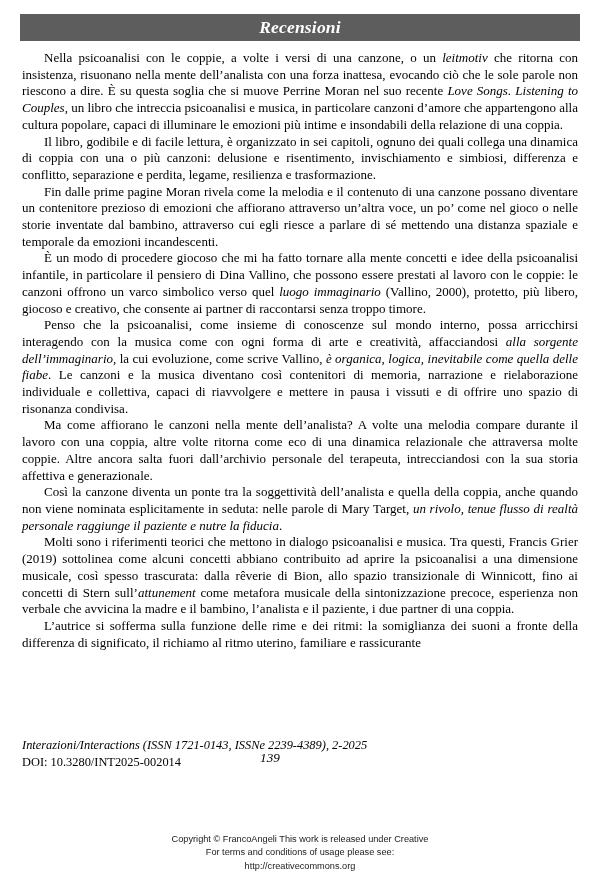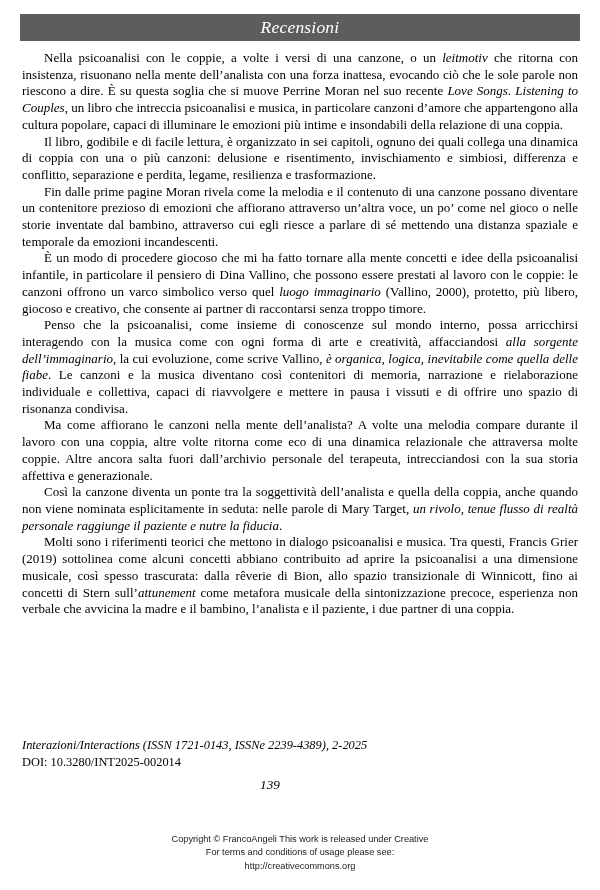--- a/index.html
+++ b/index.html
@@ -28,21 +28,21 @@
     top: 14px;
     width: 560px;
     height: 27px;
     background: #5d5d5d;
     display: flex;
     align-items: center;
     justify-content: center;
   }
   .section-banner .banner-title {
     color: #ffffff;
-    font-weight: normal;
+    font-weight: bold;
     font-style: italic;
     font-size: 17.5px;
     letter-spacing: 0.2px;
     line-height: 1;
   }
   .content {
     position: absolute;
     left: 22px;
     top: 50px;
     width: 556px;
@@ -80,21 +80,21 @@
   }
   .colophon .journal-line {
     font-style: italic;
   }
   .colophon .doi-line {
     font-style: normal;
   }
   .folio {
     position: absolute;
     left: 0;
-    top: 777px;
+    top: 750px;
     width: 540px;
     text-align: center;
     font-size: 13.2px;
     font-style: italic;
   }
   .license-block {
     position: absolute;
     left: 0;
     top: 833px;
     width: 600px;
@@ -121,20 +121,21 @@
 
 
     <p class="body-para">Nella psicoanalisi con le coppie, a volte i versi di una canzone, o un <em>leitmotiv</em> che ritorna con insistenza, risuonano nella mente dell’analista con una forza inattesa, evocando ciò che le sole parole non riescono a dire. È su questa soglia che si muove Perrine Moran nel suo recente <em>Love Songs. Listening to Couples</em>, un libro che intreccia psicoanalisi e musica, in particolare canzoni d’amore che appartengono alla cultura popolare, capaci di illuminare le emozioni più intime e insondabili della relazione di una coppia.</p>
     <p class="body-para">Il libro, godibile e di facile lettura, è organizzato in sei capitoli, ognuno dei quali collega una dinamica di coppia con una o più canzoni: delusione e risentimento, invischiamento e simbiosi, differenza e conflitto, separazione e perdita, legame, resilienza e trasformazione.</p>
     <p class="body-para">Fin dalle prime pagine Moran rivela come la melodia e il contenuto di una canzone possano diventare un contenitore prezioso di emozioni che affiorano attraverso un’altra voce, un po’ come nel gioco o nelle storie inventate dal bambino, attraverso cui egli riesce a parlare di sé mettendo una distanza spaziale e temporale da emozioni incandescenti.</p>
     <p class="body-para">È un modo di procedere giocoso che mi ha fatto tornare alla mente concetti e idee della psicoanalisi infantile, in particolare il pensiero di Dina Vallino, che possono essere prestati al lavoro con le coppie: le canzoni offrono un varco simbolico verso quel <em>luogo immaginario</em> (Vallino, 2000), protetto, più libero, giocoso e creativo, che consente ai partner di raccontarsi senza troppo timore.</p>
     <p class="body-para">Penso che la psicoanalisi, come insieme di conoscenze sul mondo interno, possa arricchirsi interagendo con la musica come con ogni forma di arte e creatività, affacciandosi <em>alla sorgente dell’immaginario</em>, la cui evoluzione, come scrive Vallino, <em>è organica, logica, inevitabile come quella delle fiabe</em>. Le canzoni e la musica diventano così contenitori di memoria, narrazione e rielaborazione individuale e collettiva, capaci di riavvolgere e mettere in pausa i vissuti e di offrire uno spazio di risonanza condivisa.</p>
     <p class="body-para">Ma come affiorano le canzoni nella mente dell’analista? A volte una melodia compare durante il lavoro con una coppia, altre volte ritorna come eco di una dinamica relazionale che attraversa molte coppie. Altre ancora salta fuori dall’archivio personale del terapeuta, intrecciandosi con la sua storia affettiva e generazionale.</p>
     <p class="body-para">Così la canzone diventa un ponte tra la soggettività dell’analista e quella della coppia, anche quando non viene nominata esplicitamente in seduta: nelle parole di Mary Target, <em>un rivolo, tenue flusso di realtà personale raggiunge il paziente e nutre la fiducia</em>.</p>
     <p class="body-para">Molti sono i riferimenti teorici che mettono in dialogo psicoanalisi e musica. Tra questi, Francis Grier (2019) sottolinea come alcuni concetti abbiano contribuito ad aprire la psicoanalisi a una dimensione musicale, così spesso trascurata: dalla rêverie di Bion, allo spazio transizionale di Winnicott, fino ai concetti di Stern sull’<em>attunement</em> come metafora musicale della sintonizzazione precoce, esperienza non verbale che avvicina la madre e il bambino, l’analista e il paziente, i due partner di una coppia.</p>
+    <p class="body-para">L’autrice si sofferma sulla funzione delle rime e dei ritmi: la somiglianza dei suoni a fronte della differenza di significato, il richiamo al ritmo uterino, familiare e rassicurante</p>
 
   </div>
 
   <div class="colophon">
     <div class="journal-line">Interazioni/Interactions (ISSN 1721-0143, ISSNe 2239-4389), 2-2025</div>
     <div class="doi-line">DOI: 10.3280/INT2025-002014</div>
   </div>
 
   <div class="folio">139</div>
 

